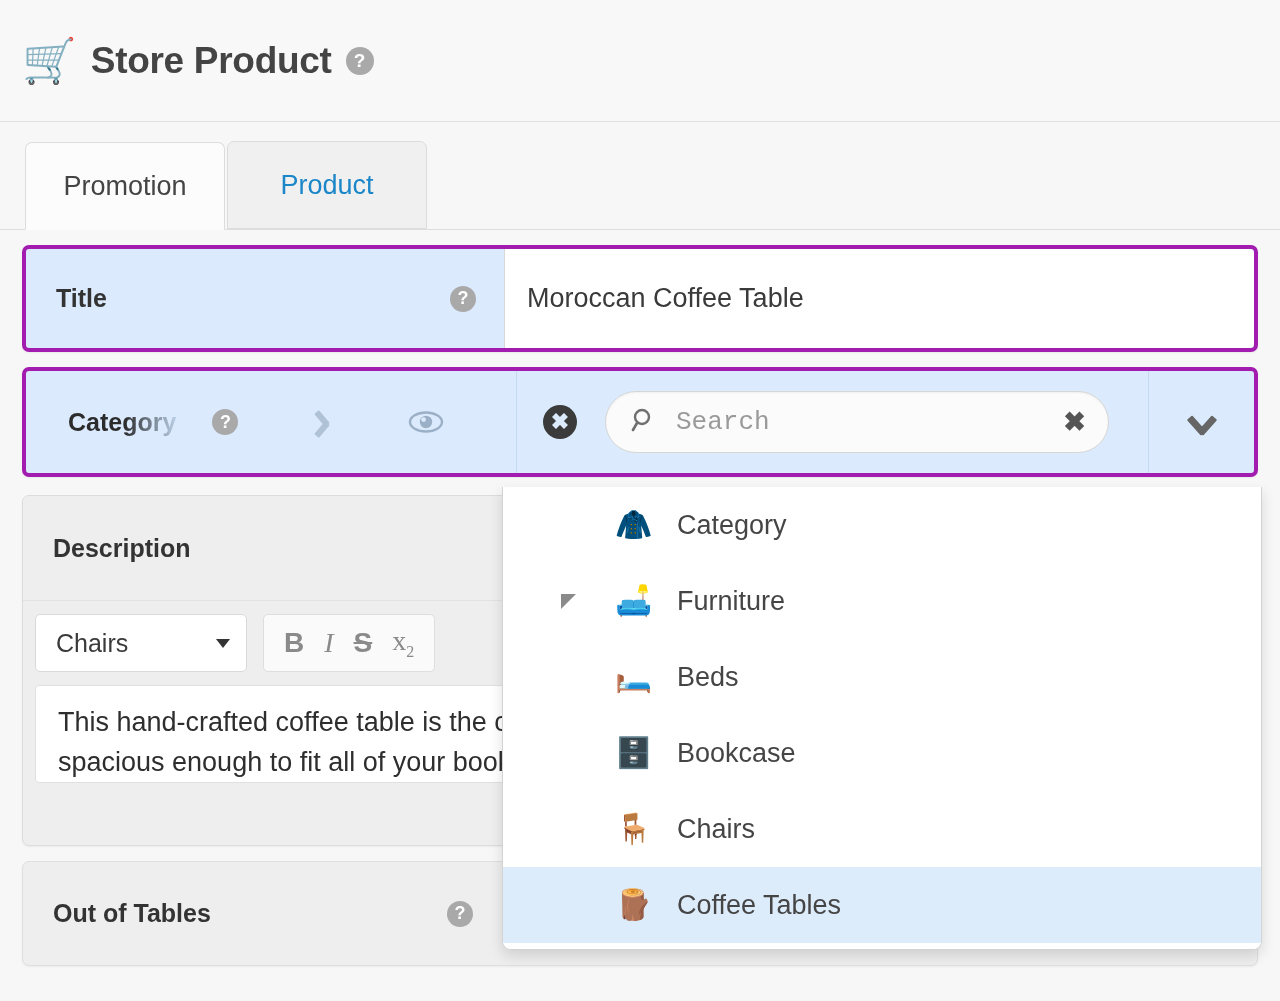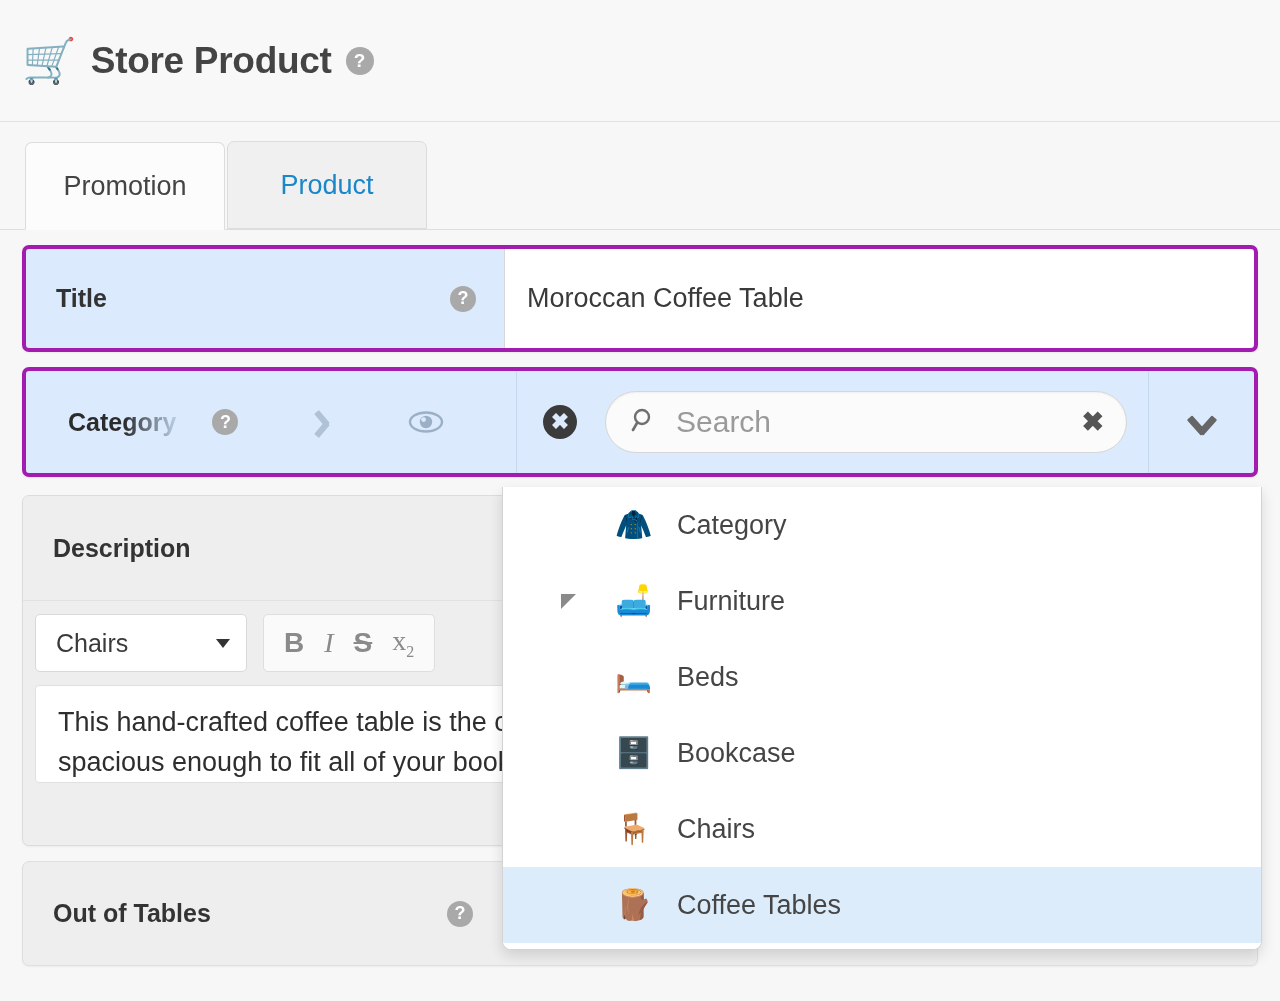--- a/index.html
+++ b/index.html
@@ -146,22 +146,22 @@
     flex: 1 1 auto; height: 62px; max-width: 522px;
     background: #fbfbfb;
     border: 1px solid #d6d6d6;
     border-radius: 31px;
     display: flex; align-items: center;
     padding: 0 22px 0 24px;
     box-shadow: inset 0 1px 2px rgba(0,0,0,.05);
   }
   .search-pill .mag { flex: 0 0 auto; margin-right: 16px; }
   .search-ph {
-    flex: 1 1 auto; font-size: 30px; color: #1d4ed8;
-    font-family: Liberation Sans, sans-serif;
+    flex: 1 1 auto; font-size: 26px; color: #1d4ed8;
+    font-family: Liberation Mono, monospace;
     background: transparent; border: none; outline: none;
   }
   .search-ph::placeholder { color: #9a9a9a; }
   .pill-x {
     flex: 0 0 auto; font-size: 27px; color: #555; font-weight: bold;
     cursor: pointer; line-height: 1; margin-left: 10px;
   }
   .collapse-cell {
     flex: 0 0 106px;
     border-left: 1px solid #c4d9ee;

